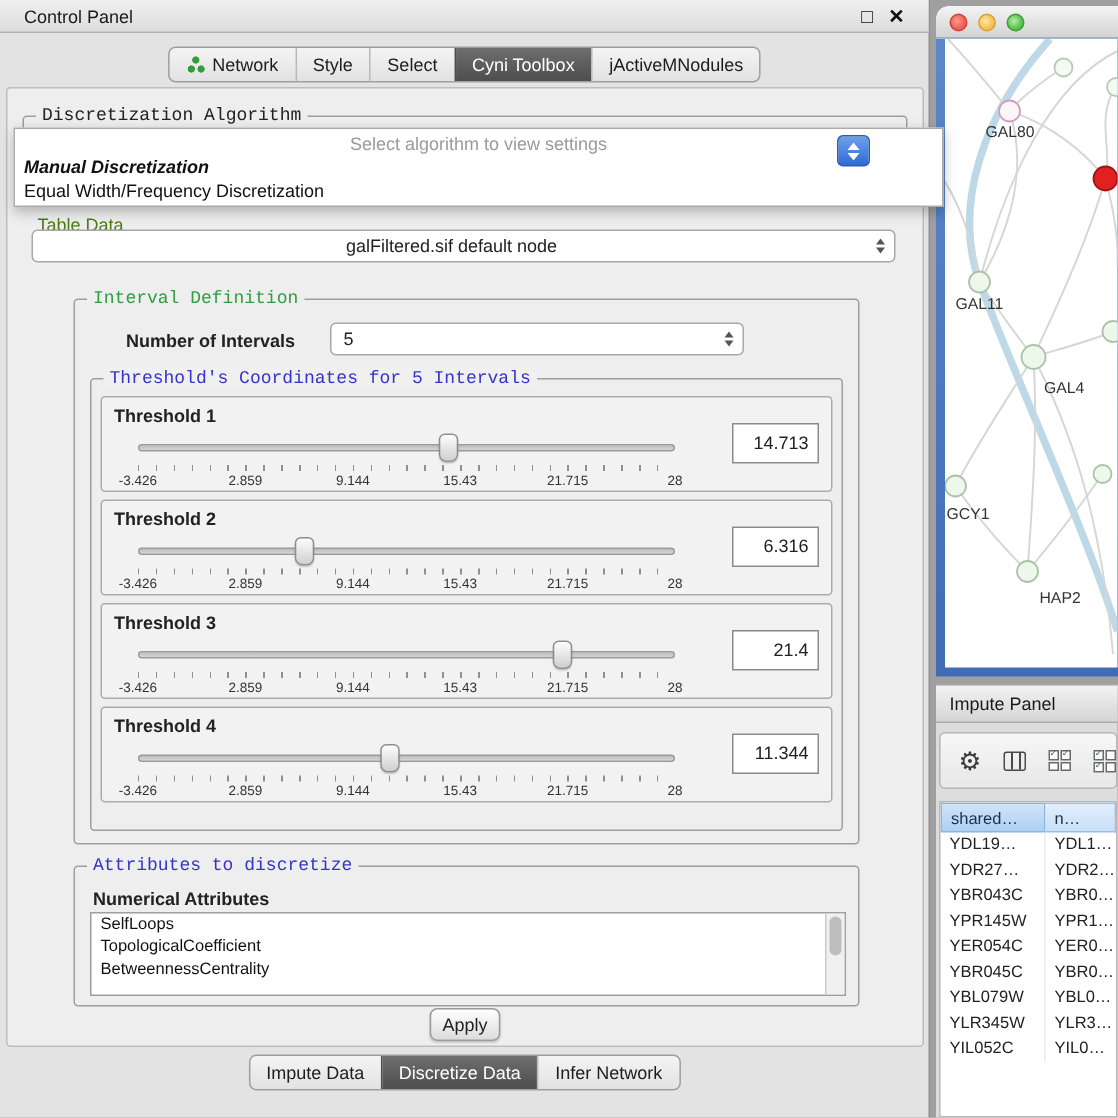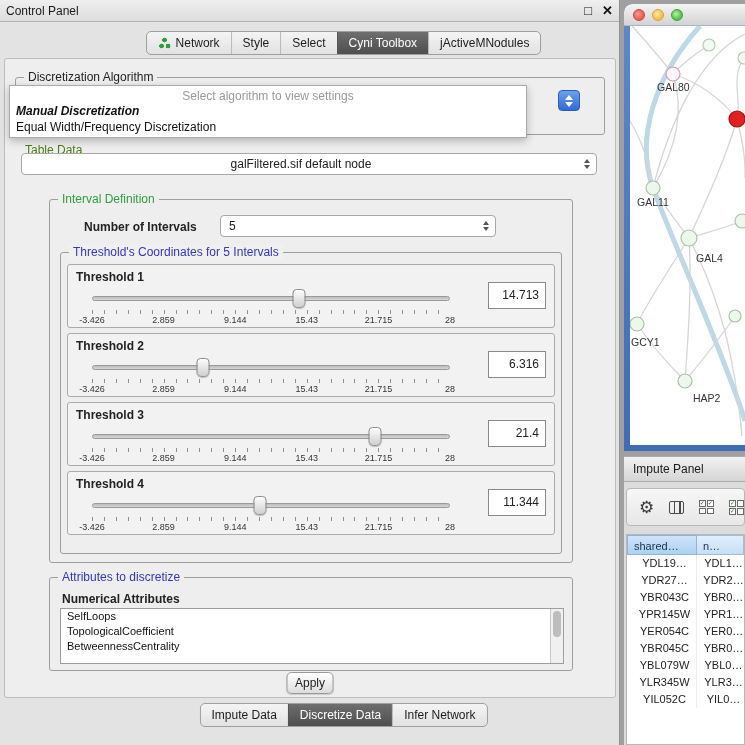--- a/index.html
+++ b/index.html
@@ -2,55 +2,55 @@
 <html><head>
 <meta charset="utf-8">
 <style>
   * { margin:0; padding:0; box-sizing:border-box; }
   html,body { width:745px; height:745px; overflow:hidden; background:#a0a0a0;
     font-family:"Liberation Sans", sans-serif; font-size:12px; color:#222; }
 
   
   #control-panel { position:absolute; left:0; top:0; width:620px; height:745px;
     background:#e3e3e3; border-right:1px solid #8f8f8f; }
-  #cp-titlebar { height:22px; display:flex; align-items:center; padding:0 6px;
+  #cp-titlebar { height:22px; display:flex; align-items:center; padding:0 16px;
     background:linear-gradient(#efefef,#dddddd); border-bottom:1px solid #b3b3b3; }
   #cp-title { font-size:12px; color:#1a1a1a; }
   #cp-titlebar .spacer { flex:1; }
   .tb-icon { font-size:13px; font-weight:bold; color:#111; margin-left:10px; cursor:default; }
 
   
   .segmented { display:flex; align-items:stretch; border:1px solid #9f9f9f; border-radius:5px;
-    background:linear-gradient(#f4f4f4,#e2e2e2); overflow:hidden; width:max-content;margin-left:34px; }
+    background:linear-gradient(#f4f4f4,#e2e2e2); overflow:hidden; width:max-content; }
   .seg { display:flex; align-items:center; gap:5px; padding:4px 11px; font-size:12px;
     border-left:1px solid #b9b9b9; color:#1c1c1c; white-space:nowrap; }
   .seg:first-child { border-left:none; }
   .seg.selected { background:linear-gradient(#6e6e6e,#4e4e4e); color:#fff; border-left-color:#4e4e4e; }
   #tabs-top { position:absolute; top:31px; left:50%; transform:translateX(-50%); }
   #tabs-bottom { position:absolute; top:703px; left:50%; transform:translateX(-50%); }
   .net-icon { width:13px; height:12px; display:inline-block;
     background:
       radial-gradient(circle at 3.5px 9px, #2f9e3f 2.2px, transparent 2.6px),
       radial-gradient(circle at 10px 9px, #2f9e3f 2.2px, transparent 2.6px),
       radial-gradient(circle at 6.5px 3px, #2f9e3f 2.2px, transparent 2.6px); }
 
   
   #main-panel { position:absolute; left:4px; top:58px; width:612px; height:640px;
     background:#eeeeee; border:1px solid #bdbdbd; border-radius:3px; }
 
   .groupbox { position:absolute; border:1px solid #9e9e9e; border-radius:3px; }
   .group-label { position:absolute; top:-8px; left:8px; background:#eeeeee; padding:0 4px;
-    font-size:12px; white-space:nowrap; }
+    font-size:12px; white-space:nowrap;font-family:Liberation Mono, monospace; }
   .gl-green { color:#2f9e3f; }
   .gl-blue { color:#3434c8; }
   .gl-dark { color:#222; }
 
   
   #algo-group { left:10px; top:18px; width:590px; height:58px; }
-  #algo-popup { position:absolute; left:4px; top:26px; width:518px; height:53px; z-index:40;
+  #algo-popup { position:absolute; left:4px; top:26px; width:620px; height:53px; z-index:40;
     background:#ffffff; border:1px solid #ababab; box-shadow:0 3px 8px rgba(0,0,0,.25); }
   .popup-placeholder { text-align:center; color:#9a9a9a; font-size:12px; padding-top:3px; height:17px; }
   .popup-item { font-size:12px; padding:1px 6px; height:16px; color:#111; }
   .popup-item.first { font-weight:bold;font-style:italic; }
   #algo-stepper { position:absolute; left:553px; top:31px; width:22px; height:21px; z-index:50;
     background:linear-gradient(#6fa0e8,#2e6bd6); border:1px solid #2a5cb8; border-radius:4px;
     display:flex; flex-direction:column; align-items:center; justify-content:center; gap:2px; }
   #algo-stepper .up { width:0; height:0; border-left:4px solid transparent; border-right:4px solid transparent; border-bottom:5px solid #fff; }
   #algo-stepper .dn { width:0; height:0; border-left:4px solid transparent; border-right:4px solid transparent; border-top:5px solid #fff; }
 
@@ -135,21 +135,21 @@
     grid-template-rows:1fr 1fr; gap:1px; }
   .checkgrid-icon i { border:1px solid #6a6a6a; font-style:normal; font-size:6px;
     line-height:5px; text-align:center; color:#2a6a2a; background:#fdfdfd; }
   #tp-table { position:absolute; left:2px; top:78px; width:119px; bottom:0; background:#fff;
     border:1px solid #b8b8b8; overflow:hidden; }
   .thead { display:flex; height:20px; }
   .th1 { width:70px; background:linear-gradient(#cfe4fa,#aed0f2); border:1px solid #8cb4de;
     font-size:11px; line-height:20px; padding-left:6px; color:#16324c; }
   .th2 { flex:1; background:linear-gradient(#e2eefb,#c8dff6); border:1px solid #9dbfe4;
     border-left:none; font-size:11px; line-height:20px; padding-left:6px; color:#16324c; }
-  .trow { display:flex; height:17px; font-size:11px; line-height:17px;text-align:center; }
+  .trow { display:flex; height:17px; font-size:11px; line-height:17px; }
   .trow span:first-child { width:70px; padding-left:6px; border-right:1px solid #ececec; }
   .trow span:last-child { flex:1; padding-left:6px; }
 </style>
 </head>
 <body>
 
 <section id="control-panel">
   <div id="cp-titlebar">
     <span id="cp-title">Control Panel</span>
     <span class="spacer"></span>

